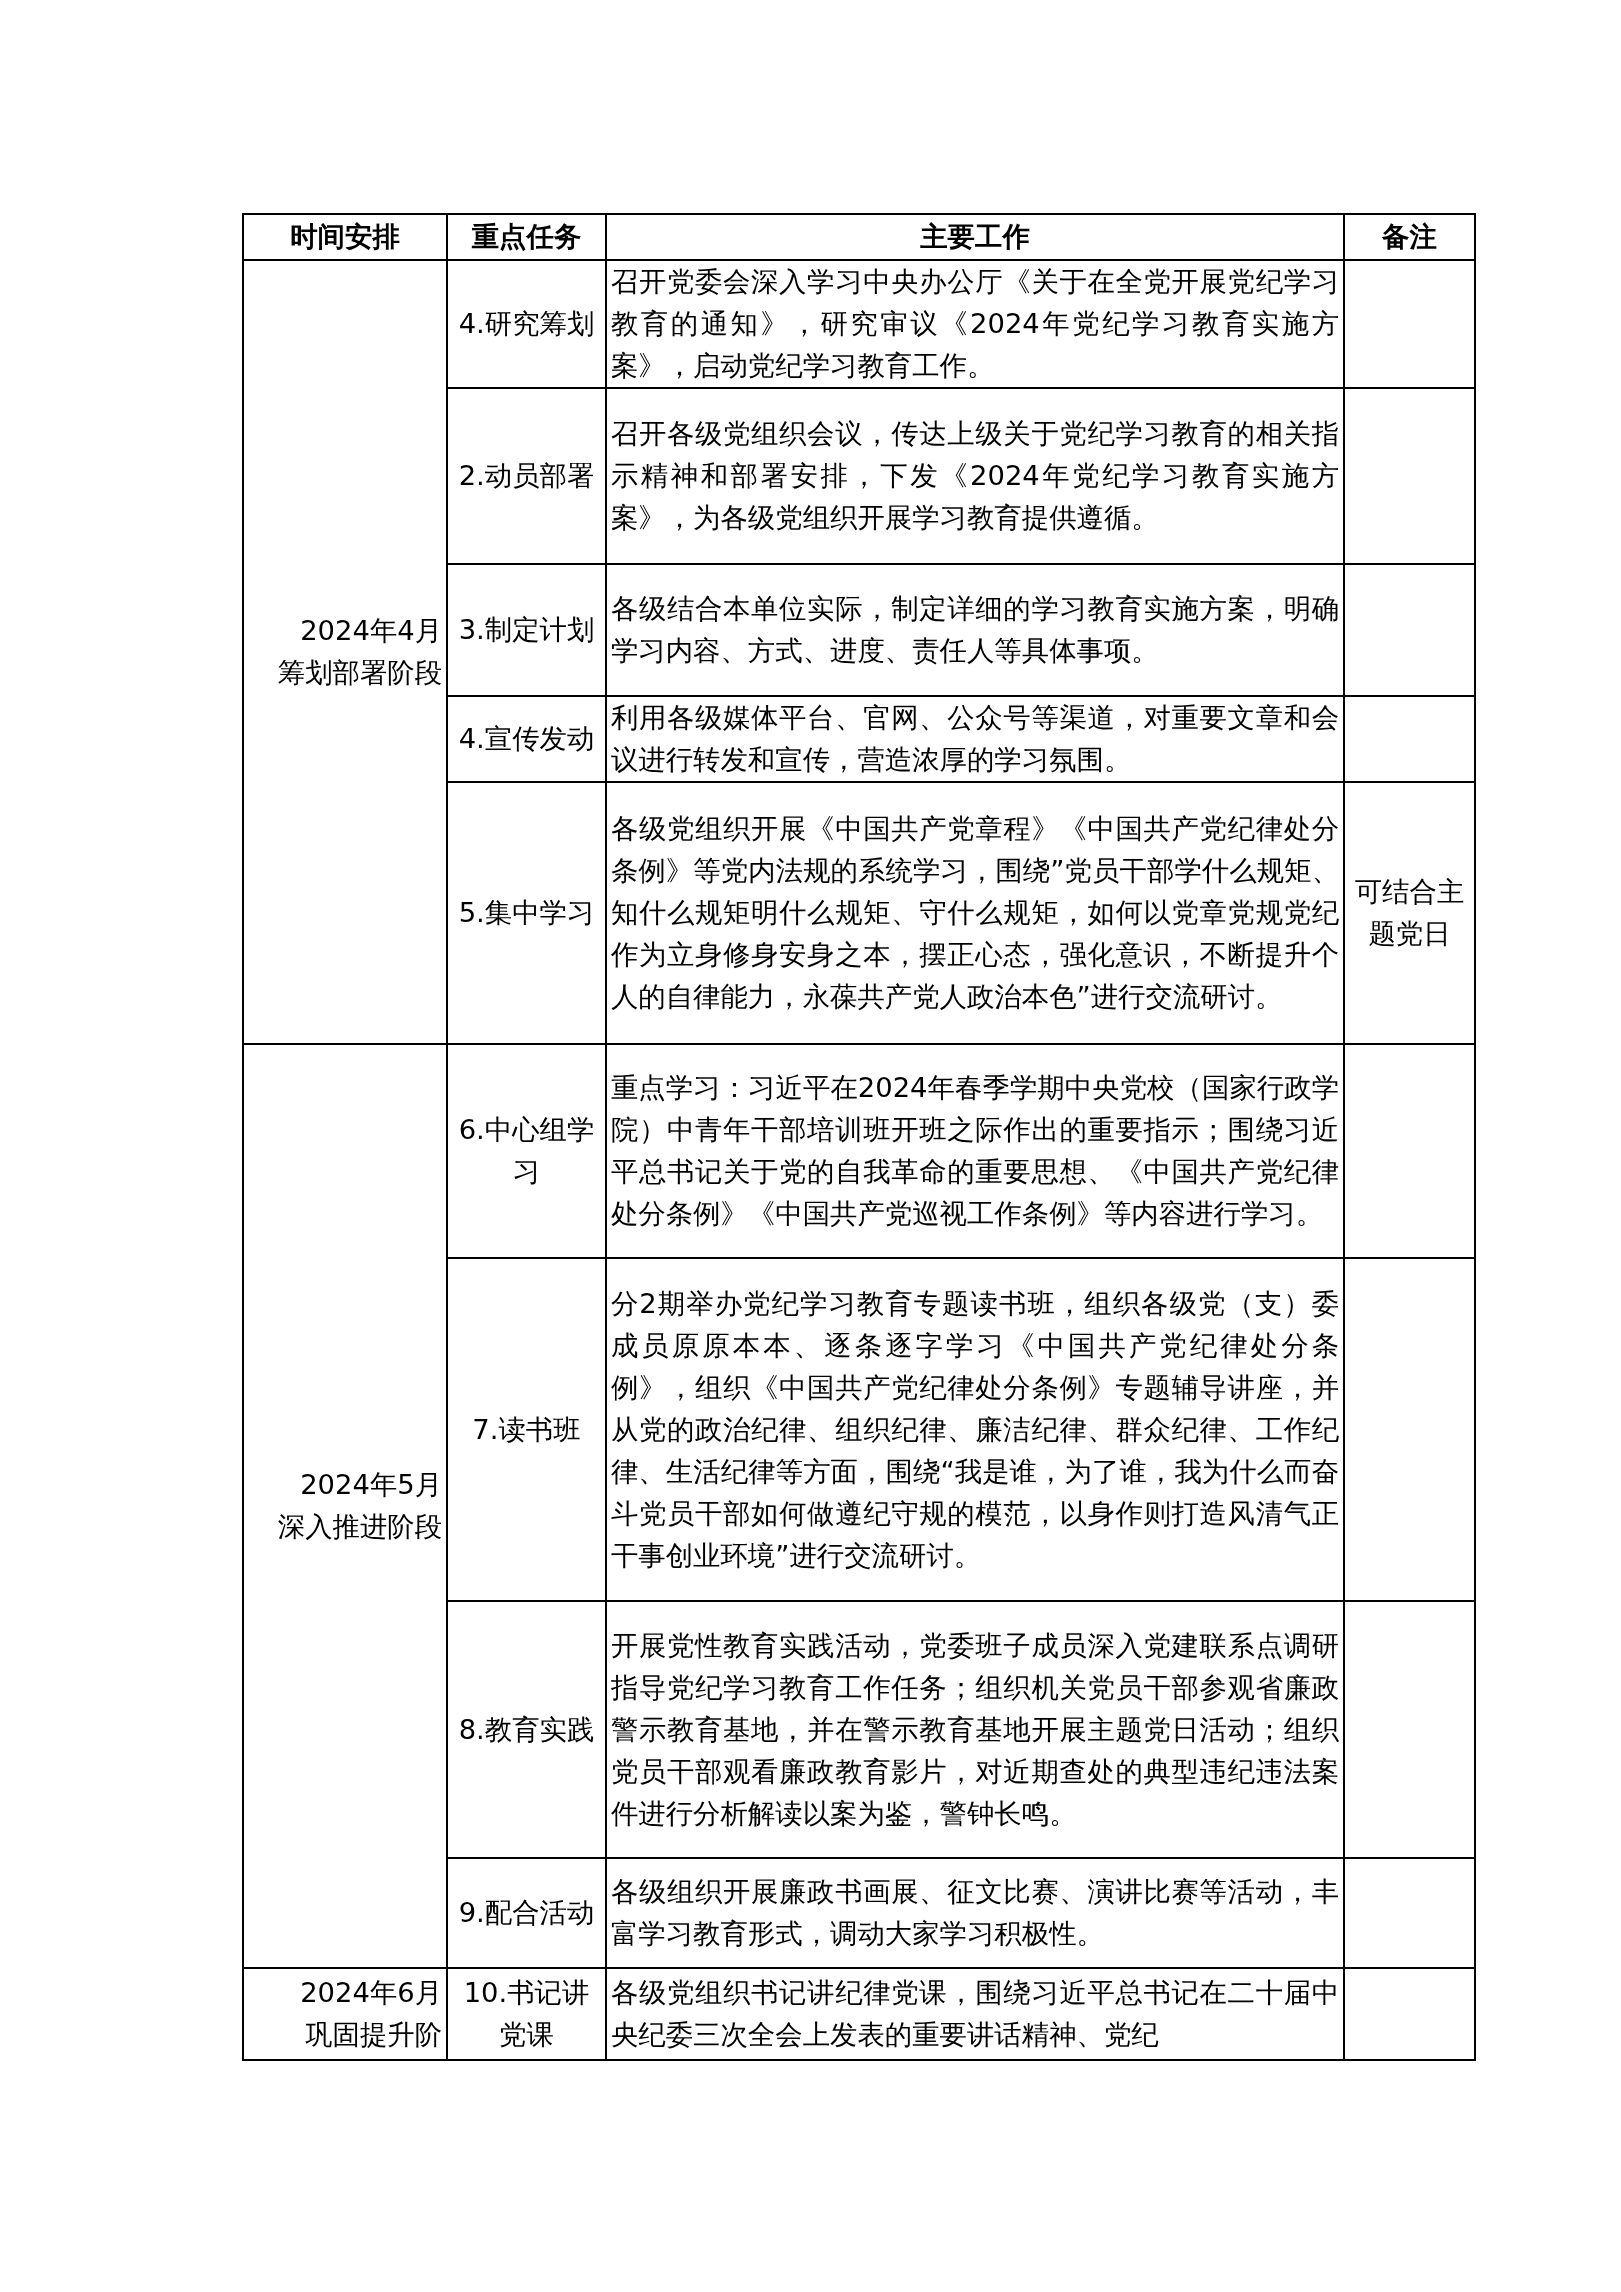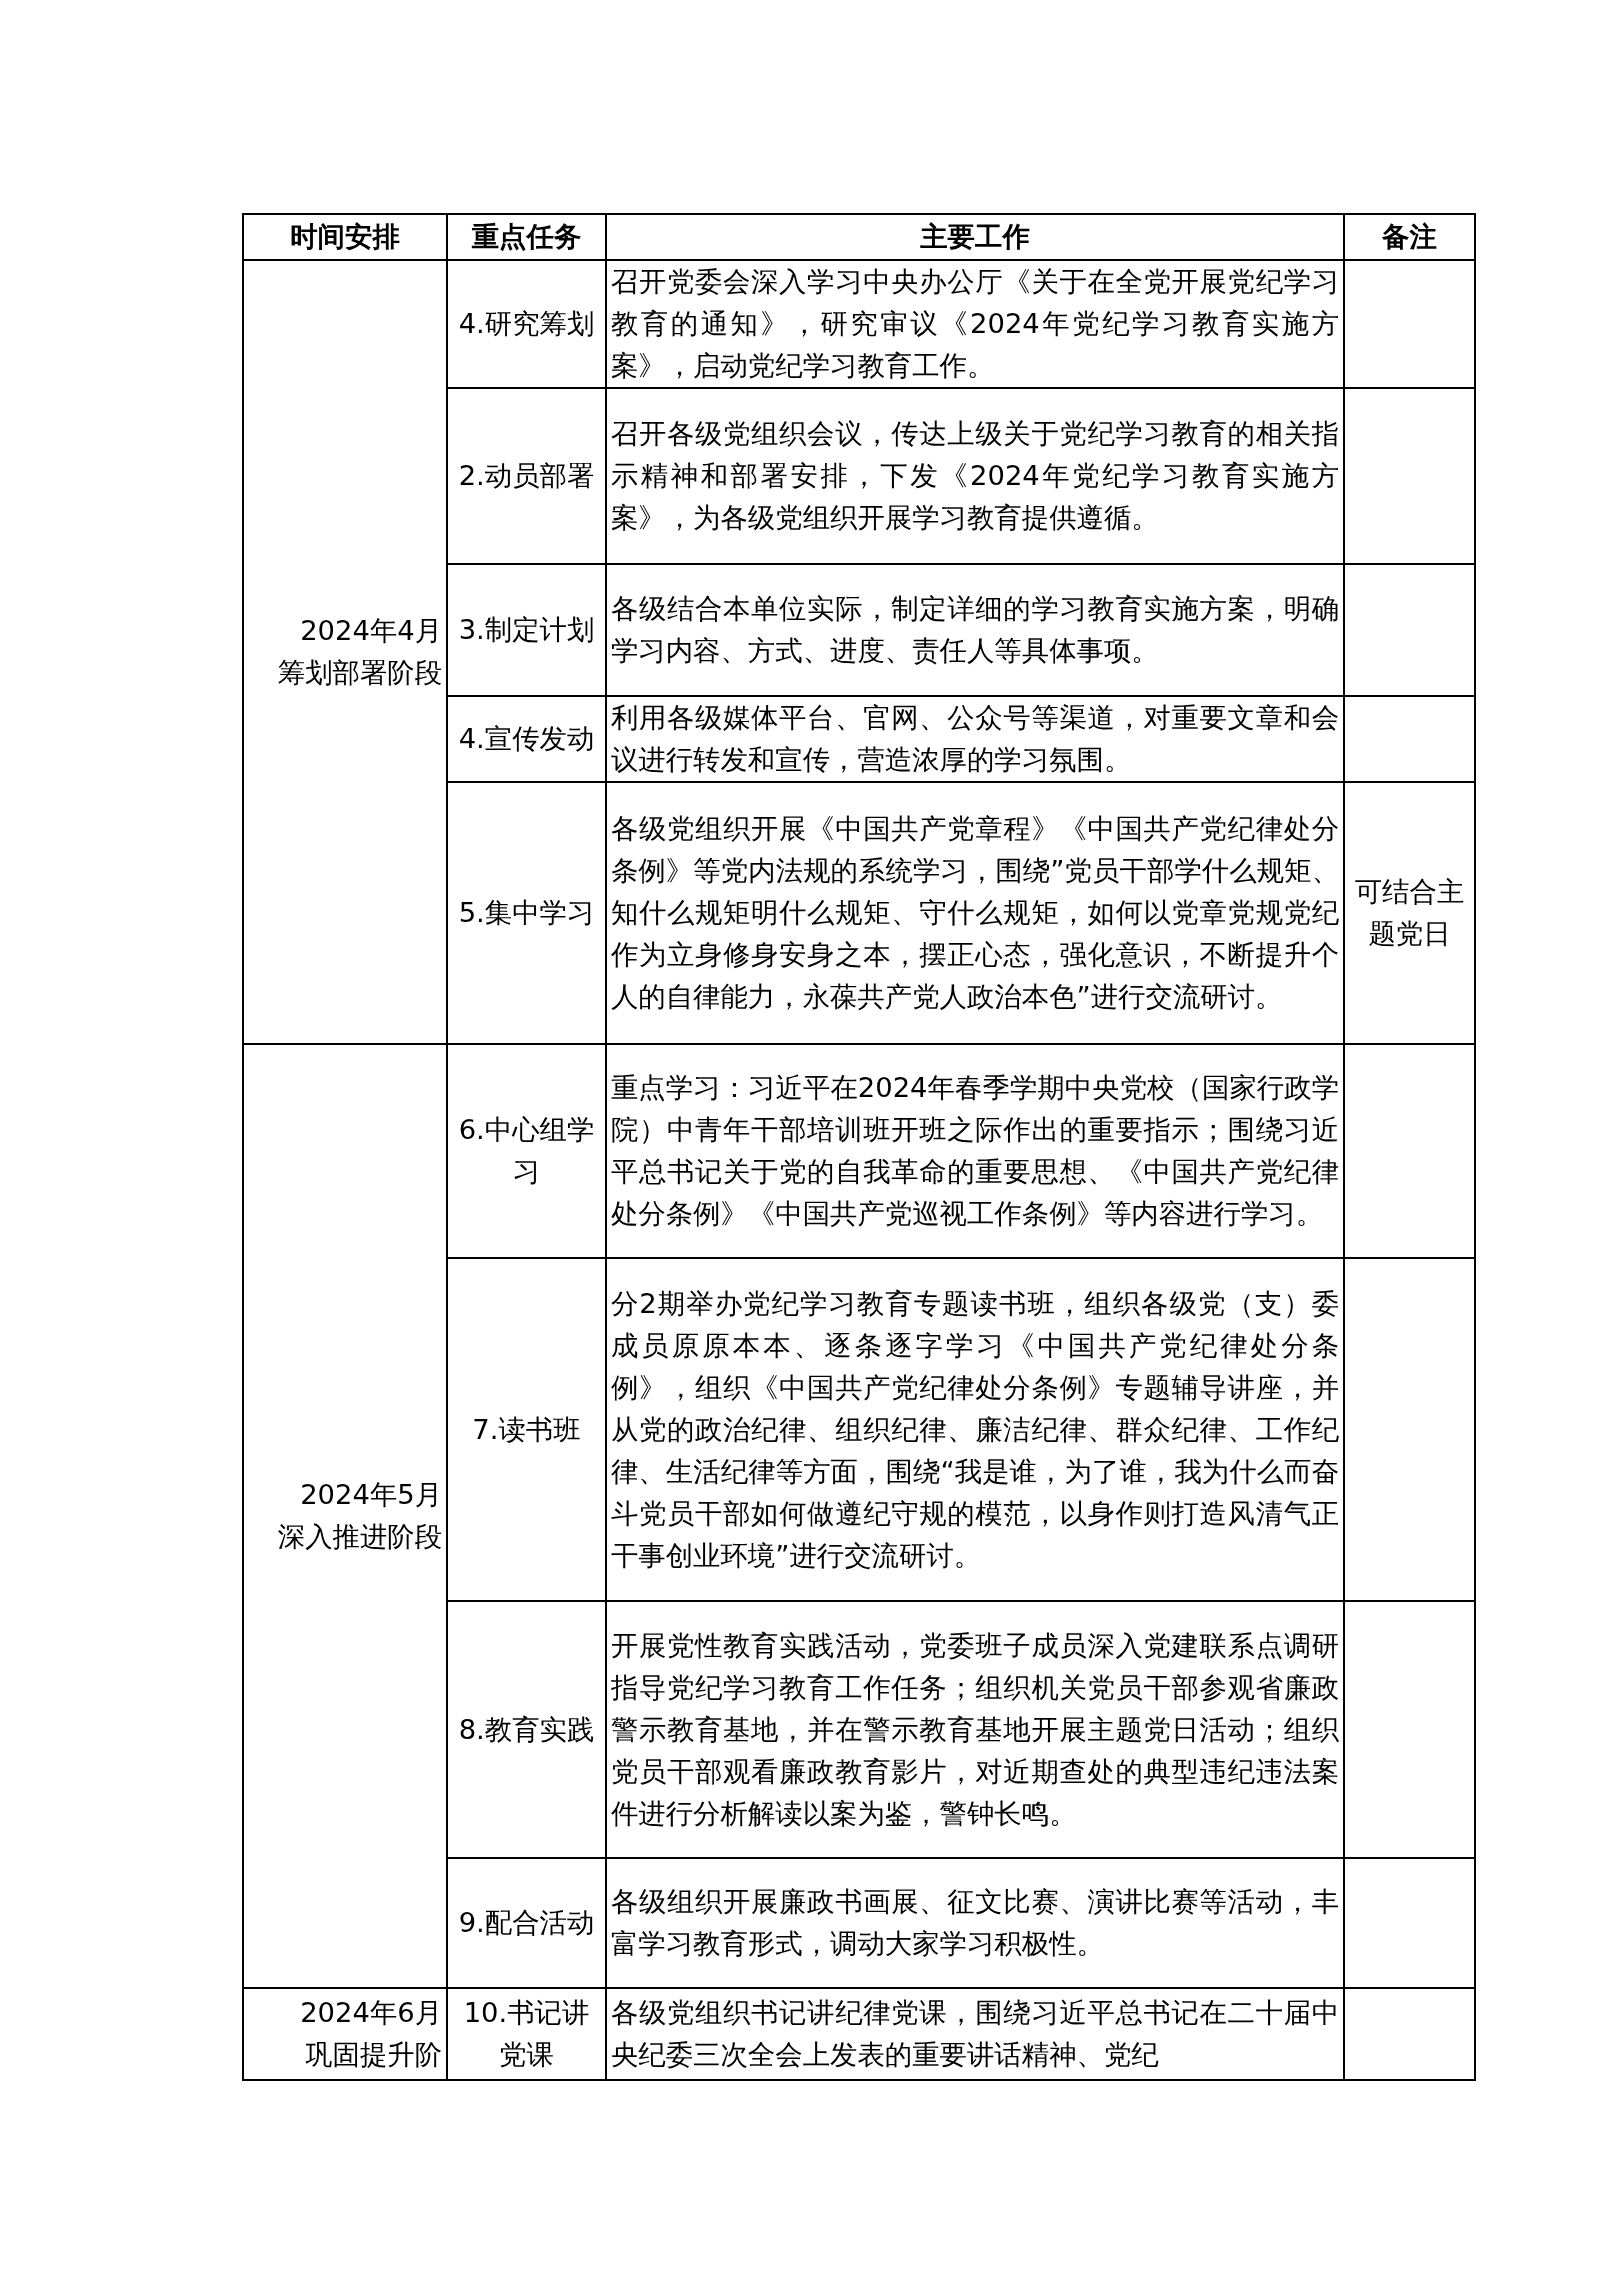--- a/index.html
+++ b/index.html
@@ -81,21 +81,21 @@
   <tr style="height:343px">
     <td class="task">7.读书班</td>
     <td class="work">分2期举办党纪学习教育专题读书班，组织各级党（支）委成员原原本本、逐条逐字学习《中国共产党纪律处分条例》，组织《中国共产党纪律处分条例》专题辅导讲座，并从党的政治纪律、组织纪律、廉洁纪律、群众纪律、工作纪律、生活纪律等方面，围绕“我是谁，为了谁，我为什么而奋斗党员干部如何做遵纪守规的模范，以身作则打造风清气正干事创业环境”进行交流研讨。</td>
     <td class="note"></td>
   </tr>
   <tr style="height:257px">
     <td class="task">8.教育实践</td>
     <td class="work">开展党性教育实践活动，党委班子成员深入党建联系点调研指导党纪学习教育工作任务；组织机关党员干部参观省廉政警示教育基地，并在警示教育基地开展主题党日活动；组织党员干部观看廉政教育影片，对近期查处的典型违纪违法案件进行分析解读以案为鉴，警钟长鸣。</td>
     <td class="note"></td>
   </tr>
-  <tr style="height:130px">
+  <tr style="height:110px">
     <td class="task">9.配合活动</td>
     <td class="work">各级组织开展廉政书画展、征文比赛、演讲比赛等活动，丰富学习教育形式，调动大家学习积极性。</td>
     <td class="note"></td>
   </tr>
 
   <tr style="height:92px">
     <td class="phase">
       <div>2024年6月</div>
       <div class="bold">巩固提升阶</div>
     </td>

